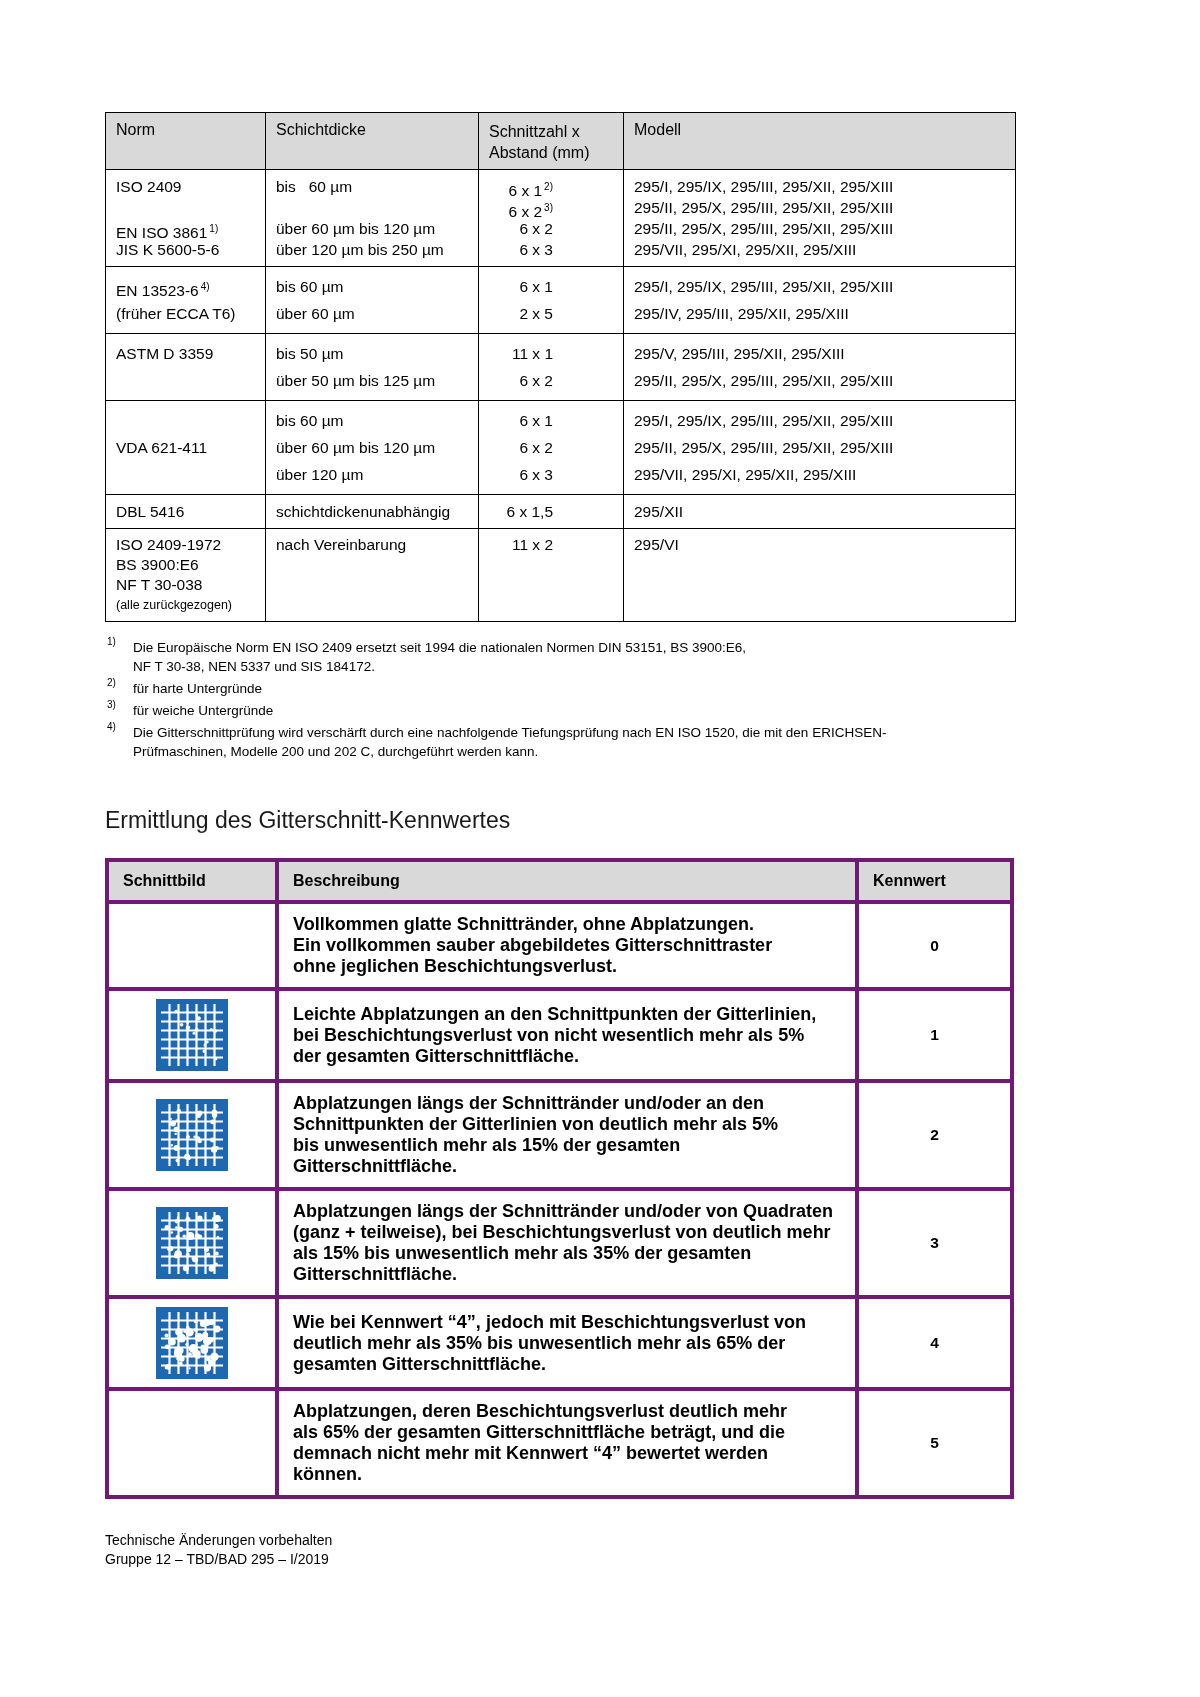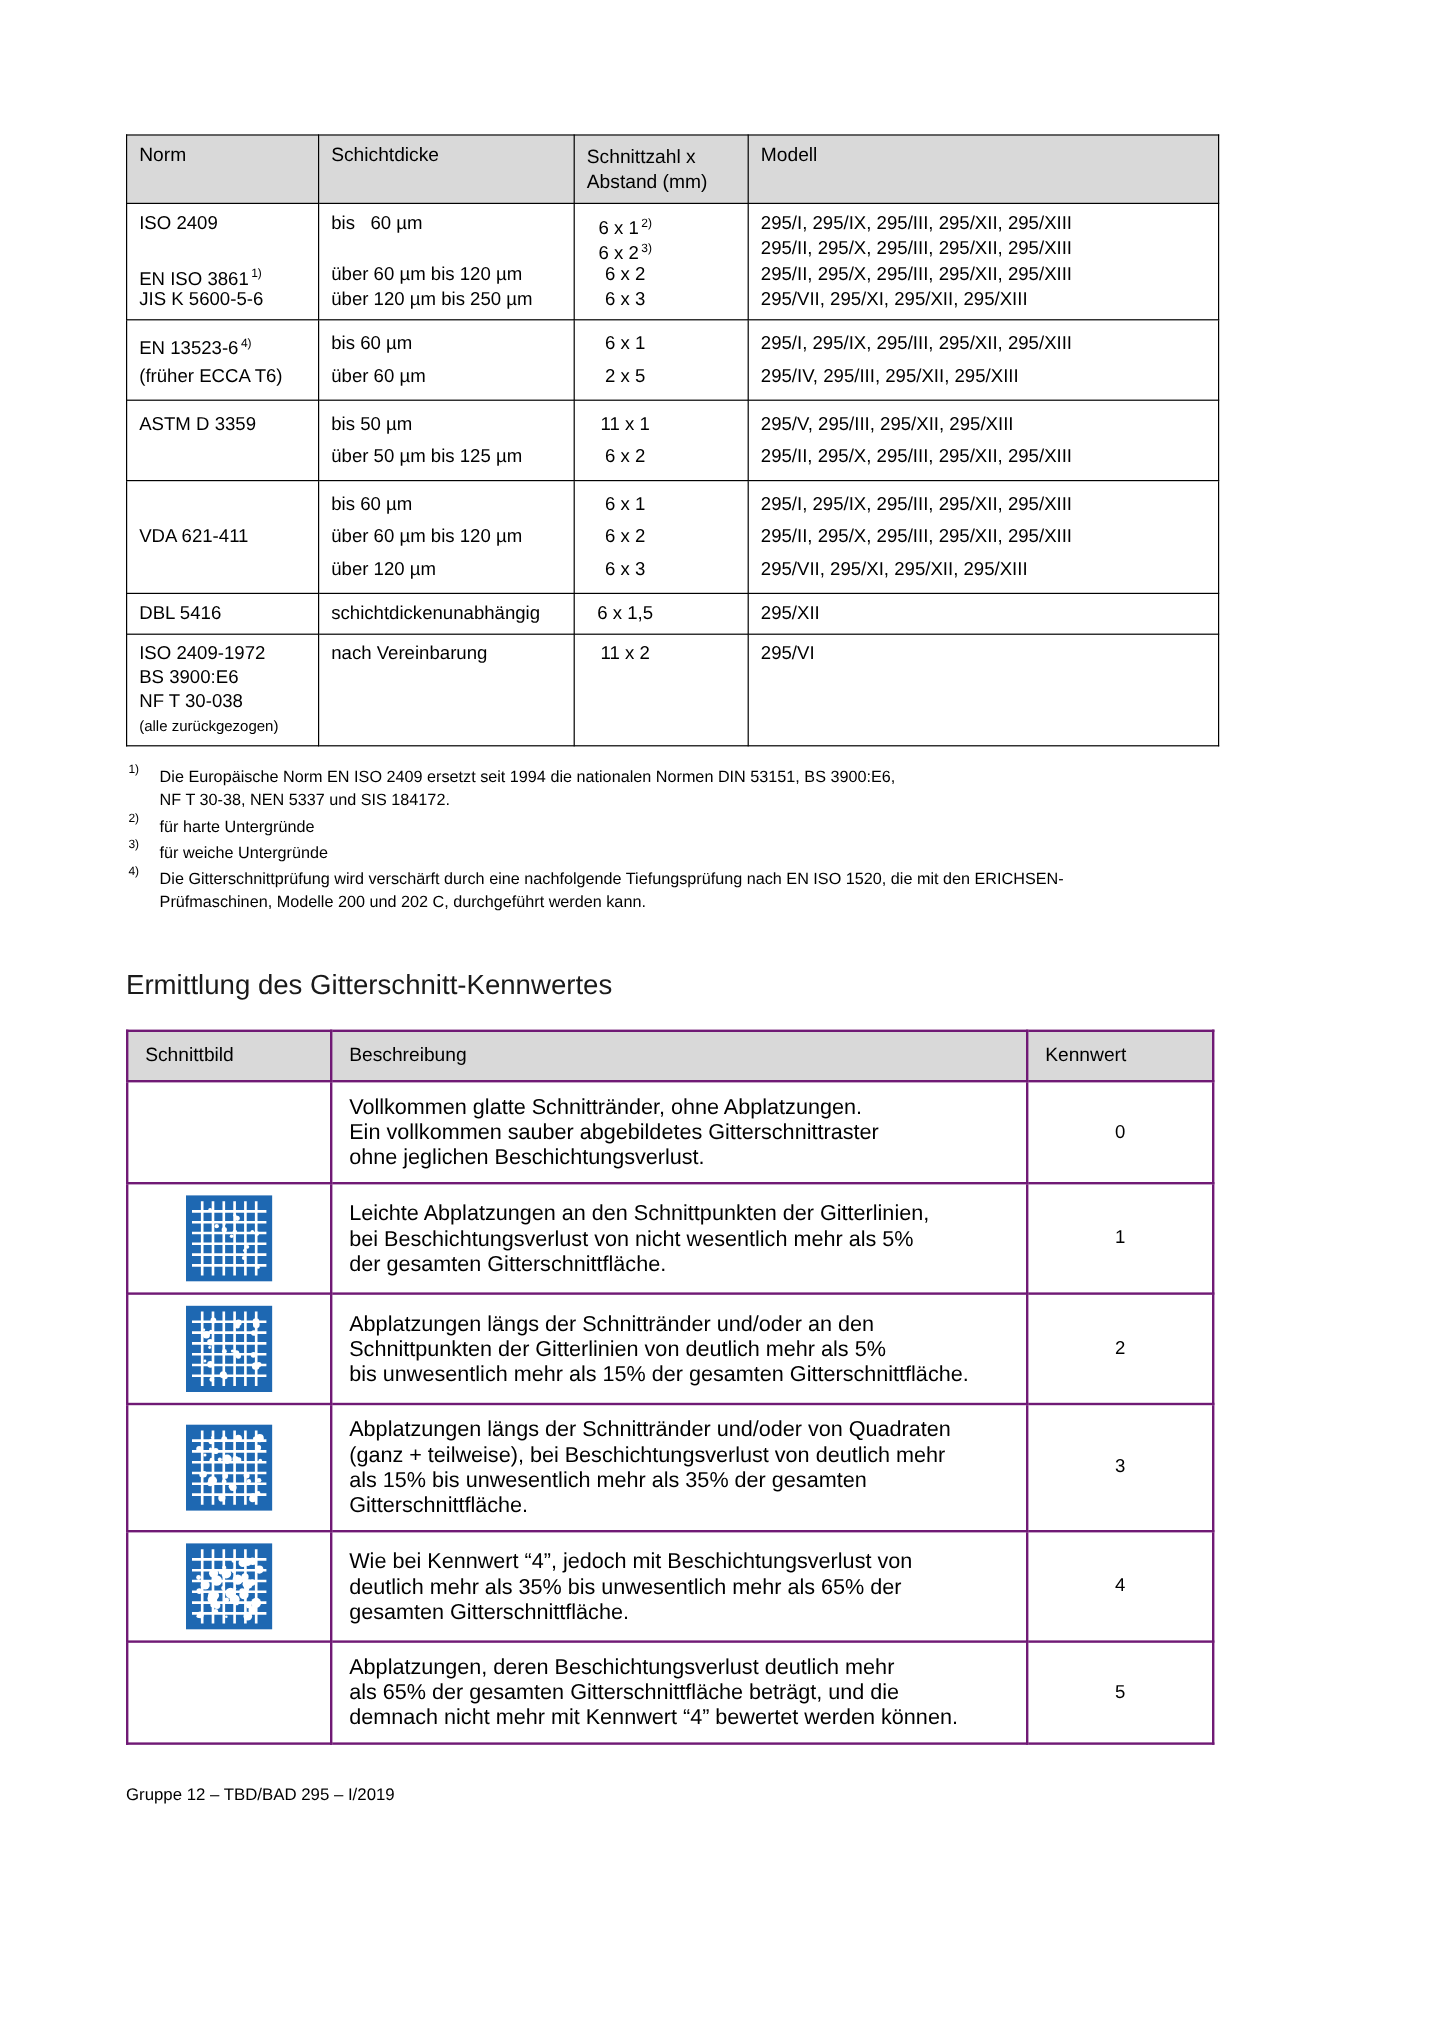--- a/index.html
+++ b/index.html
@@ -32,36 +32,36 @@
     background: #d9d9d9;
     font-size: 16px;
     height: 52px;
     padding-top: 8px;
   }
   .ln { height: 21px; line-height: 21px; white-space: pre; }
   tr.lh27 .ln { height: 27px; line-height: 27px; }
   tr.lh20 .ln { height: 20px; line-height: 20px; }
   .small .ln-s, .ln.small { font-size: 12.5px; }
   sup.fnref { font-size: 10px; margin-left: 2px; }
-  .t1 td.cut { text-align: center; padding-right: 70px; }
+  .t1 td.cut { text-align: right; padding-right: 70px; }
 
   
   .footnotes { margin-top: 16px; font-size: 13.5px; }
   .fnrow { display: flex; align-items: flex-start; margin-bottom: 3px; }
   .fnrow .fnm { flex: 0 0 28px; width: 28px; font-size: 10px; position: relative; top: -2px; padding-left: 2px; }
   .fnrow .fnt { white-space: pre-line; line-height: 19px; }
 
   
   .heading { margin-top: 46px; font-size: 23px; font-weight: normal; color: #1a1a1a; }
 
   
   .t2 { width: 905px; margin-top: 24px; }
   .t2 th, .t2 td {
-    border: 2px solid #701a75;
-    font-weight: normal;
+    border: 4px solid #701a75;
+    font-weight: bold;
     text-align: left;
     font-size: 15.5px;
     margin-left: 40px;
   }
   .t2 thead th {
     background: #d9d9d9;
     height: 42px;
     padding: 0 14px;
     vertical-align: middle;
     font-size: 16px;
@@ -486,16 +486,17 @@
         <td class="img"></td>
         <td class="desc">Abplatzungen, deren Beschichtungsverlust deutlich mehr
 als 65% der gesamten Gitterschnittfläche beträgt, und die
 demnach nicht mehr mit Kennwert “4” bewertet werden können.</td>
         <td class="kw">5</td>
       </tr>
     </tbody>
   </table>
 
   <div class="footer">
+    <div>Technische Änderungen vorbehalten</div>
     <div>Gruppe 12 – TBD/BAD 295 – I/2019</div>
   </div>
 
 </div>
 
 </body></html>

